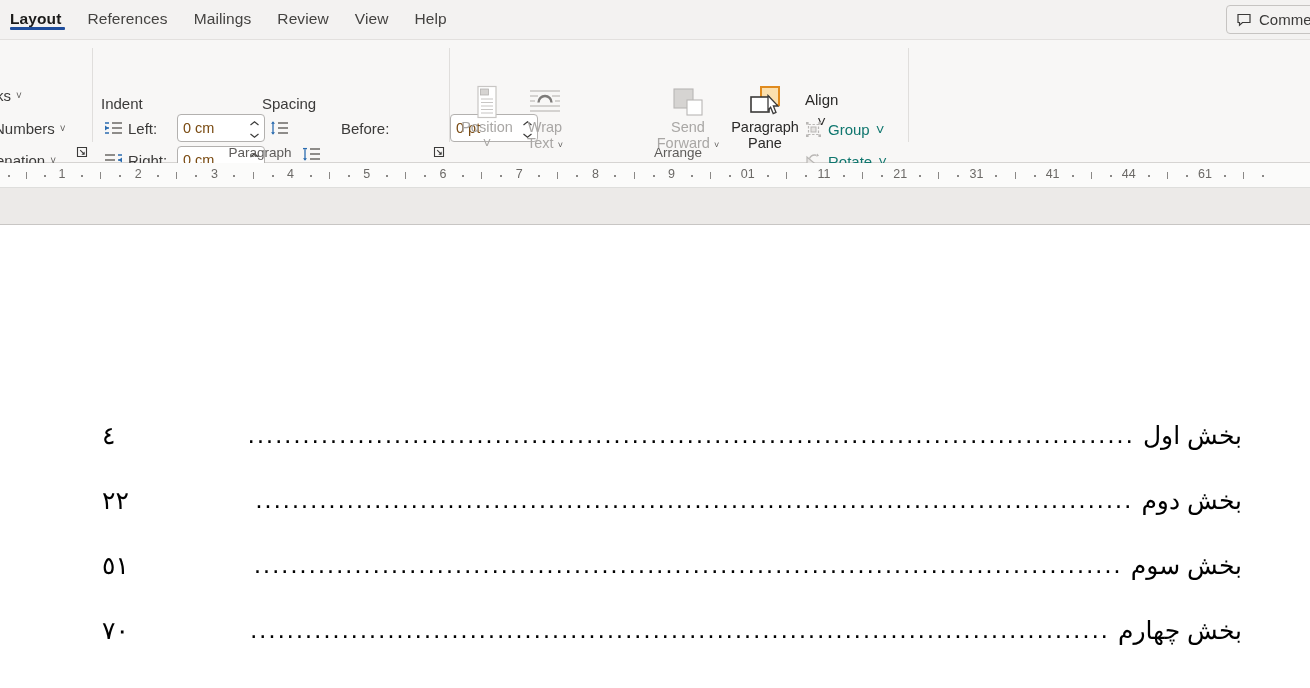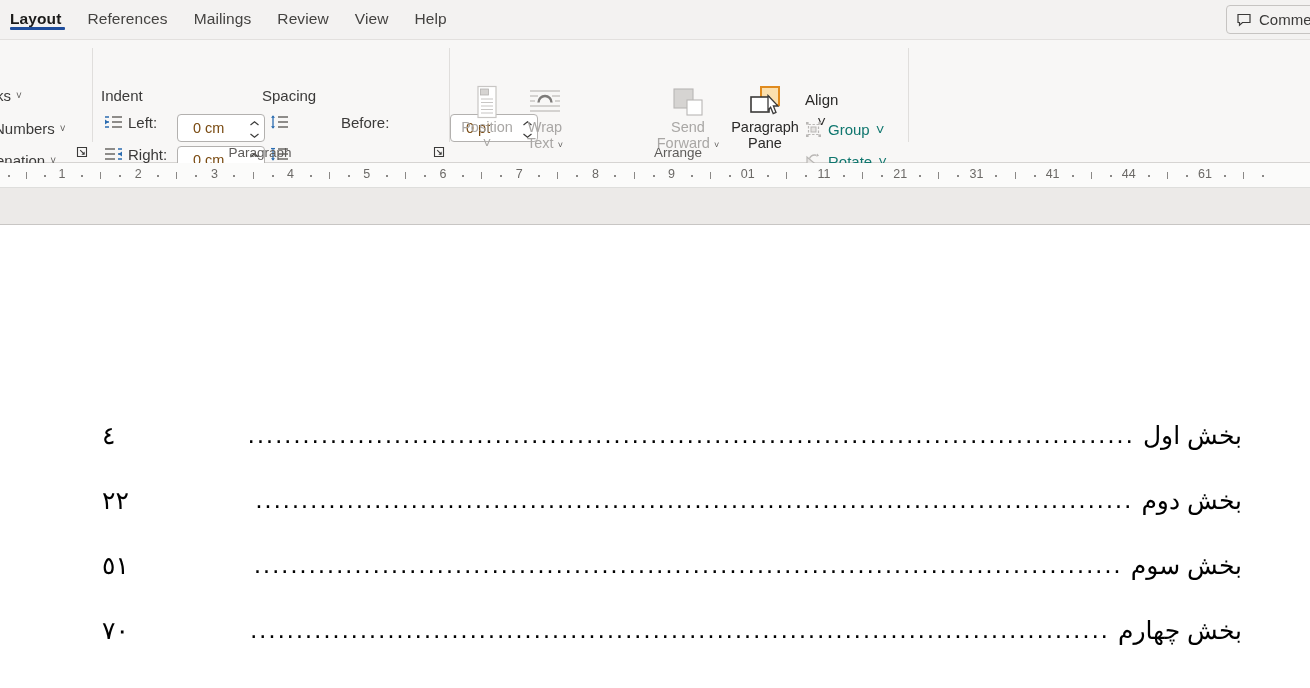--- a/index.html
+++ b/index.html
@@ -119,25 +119,26 @@
     gap: 5px;
   }
   .chev { font-size: 10px; color: #5b5957; line-height: 1; }
 
   
   .sect-head {
     position: absolute;
     font-size: 15px;
     color: #3b3a39;
     white-space: nowrap;
+    margin-top: 8px;
   }
   .field-row {
     position: absolute;
     display: flex;
-    align-items: flex-start;
+    align-items: center;
     height: 28px;
   }
   .field-icon {
     width: 19px; height: 16px;
     margin-right: 5px;
     flex: none;
   }
   .field-label {
     font-size: 15px;
     color: #3b3a39;
@@ -150,21 +151,21 @@
     border: 1px solid #b3b1af;
     border-radius: 4px;
     display: flex;
     align-items: center;
   }
   .spin input {
     border: 0;
     outline: 0;
     background: transparent;
     width: 68px;
-    margin-left: 15px;
+    margin-left: 5px;
     font-family: "Liberation Sans", sans-serif;
     font-size: 14.5px;
     color: #7a4b12;
   }
   .spin .arrows {
     position: absolute;
     right: 4px; top: 2px;
     width: 12px; height: 24px;
     display: flex;
     flex-direction: column;

